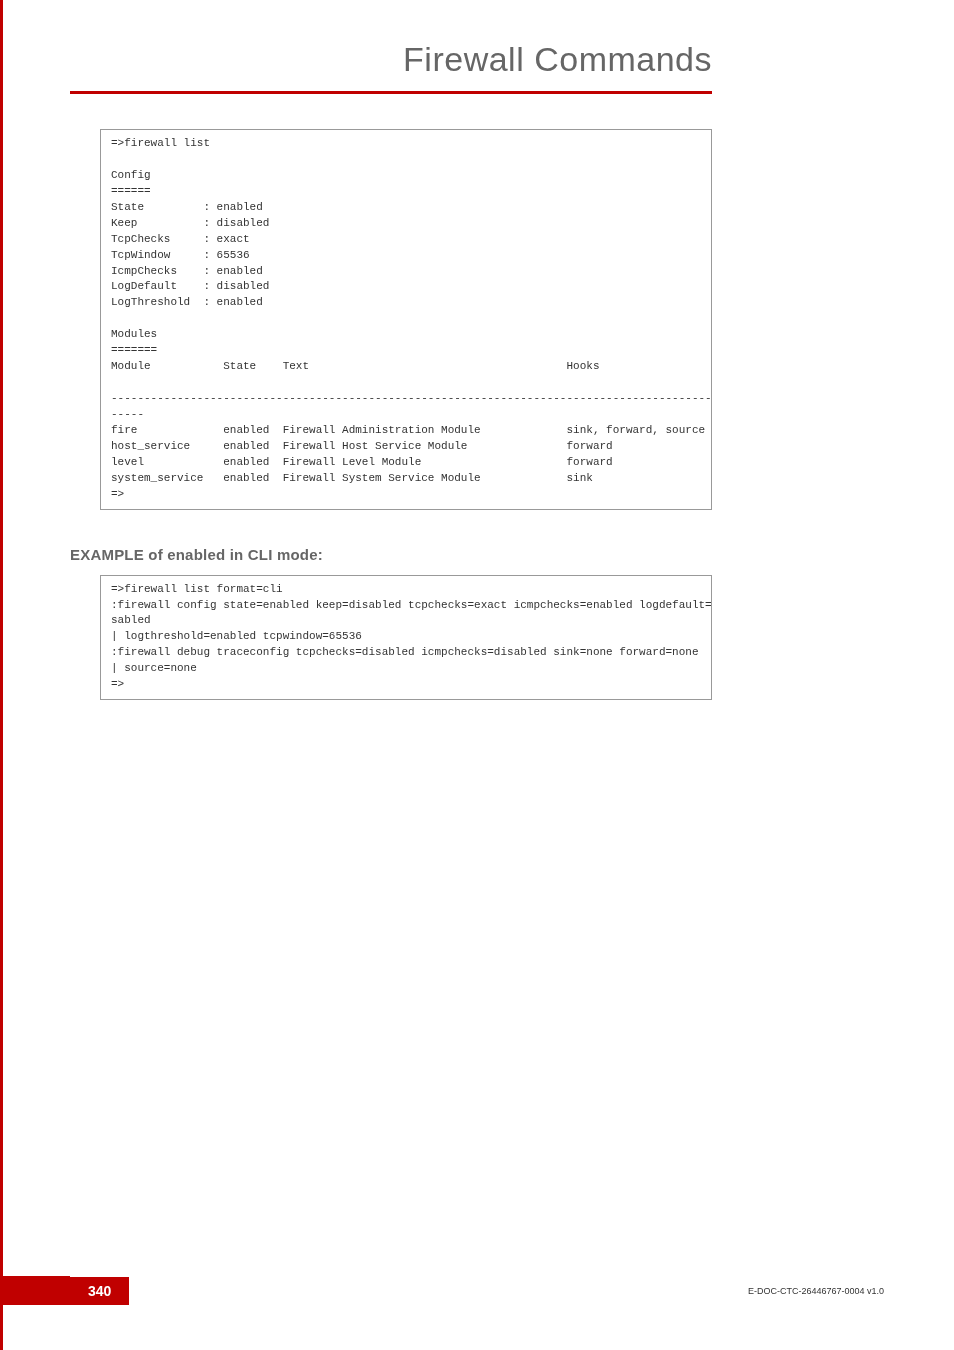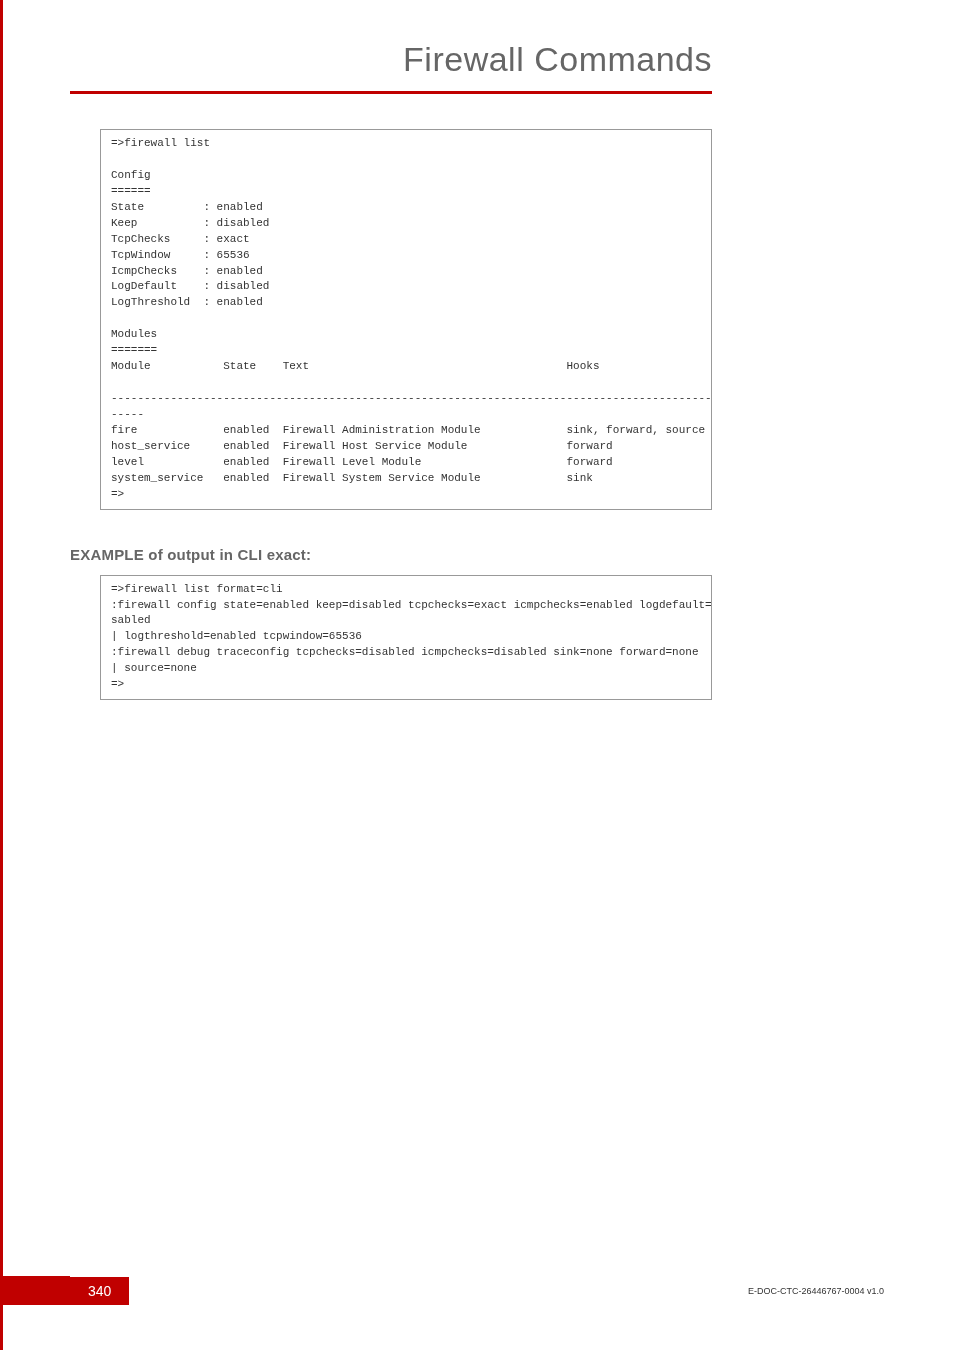--- a/index.html
+++ b/index.html
@@ -69,21 +69,21 @@
       left: 70px;
       right: 70px;
       display: flex;
       justify-content: space-between;
       align-items: center;
     }
     
     .page-number-box {
       background: #c00000;
       color: #ffffff;
-      font-weight: normal;
+      font-weight: bold;
       font-size: 14px;
       padding: 6px 18px;
     }
     
     .footer-bar-left {
       position: absolute;
       left: 0;
       bottom: 45px;
       width: 70px;
       height: 29px;
@@ -124,21 +124,21 @@
 Module           State    Text                                       Hooks
 
 --------------------------------------------------------------------------------------------
 -----
 fire             enabled  Firewall Administration Module             sink, forward, source
 host_service     enabled  Firewall Host Service Module               forward
 level            enabled  Firewall Level Module                      forward
 system_service   enabled  Firewall System Service Module             sink
 =&gt;</div>
 
-  <div class="section-heading">EXAMPLE of output in CLI exact:</div>
+  <div class="section-heading">EXAMPLE of enabled in CLI mode:</div>
 
   <div class="code-block">=&gt;firewall list format=cli
 :firewall config state=enabled keep=disabled tcpchecks=exact icmpchecks=enabled logdefault=di
 sabled
 | logthreshold=enabled tcpwindow=65536
 :firewall debug traceconfig tcpchecks=disabled icmpchecks=disabled sink=none forward=none
 | source=none
 =&gt;</div>
 
 </div>

